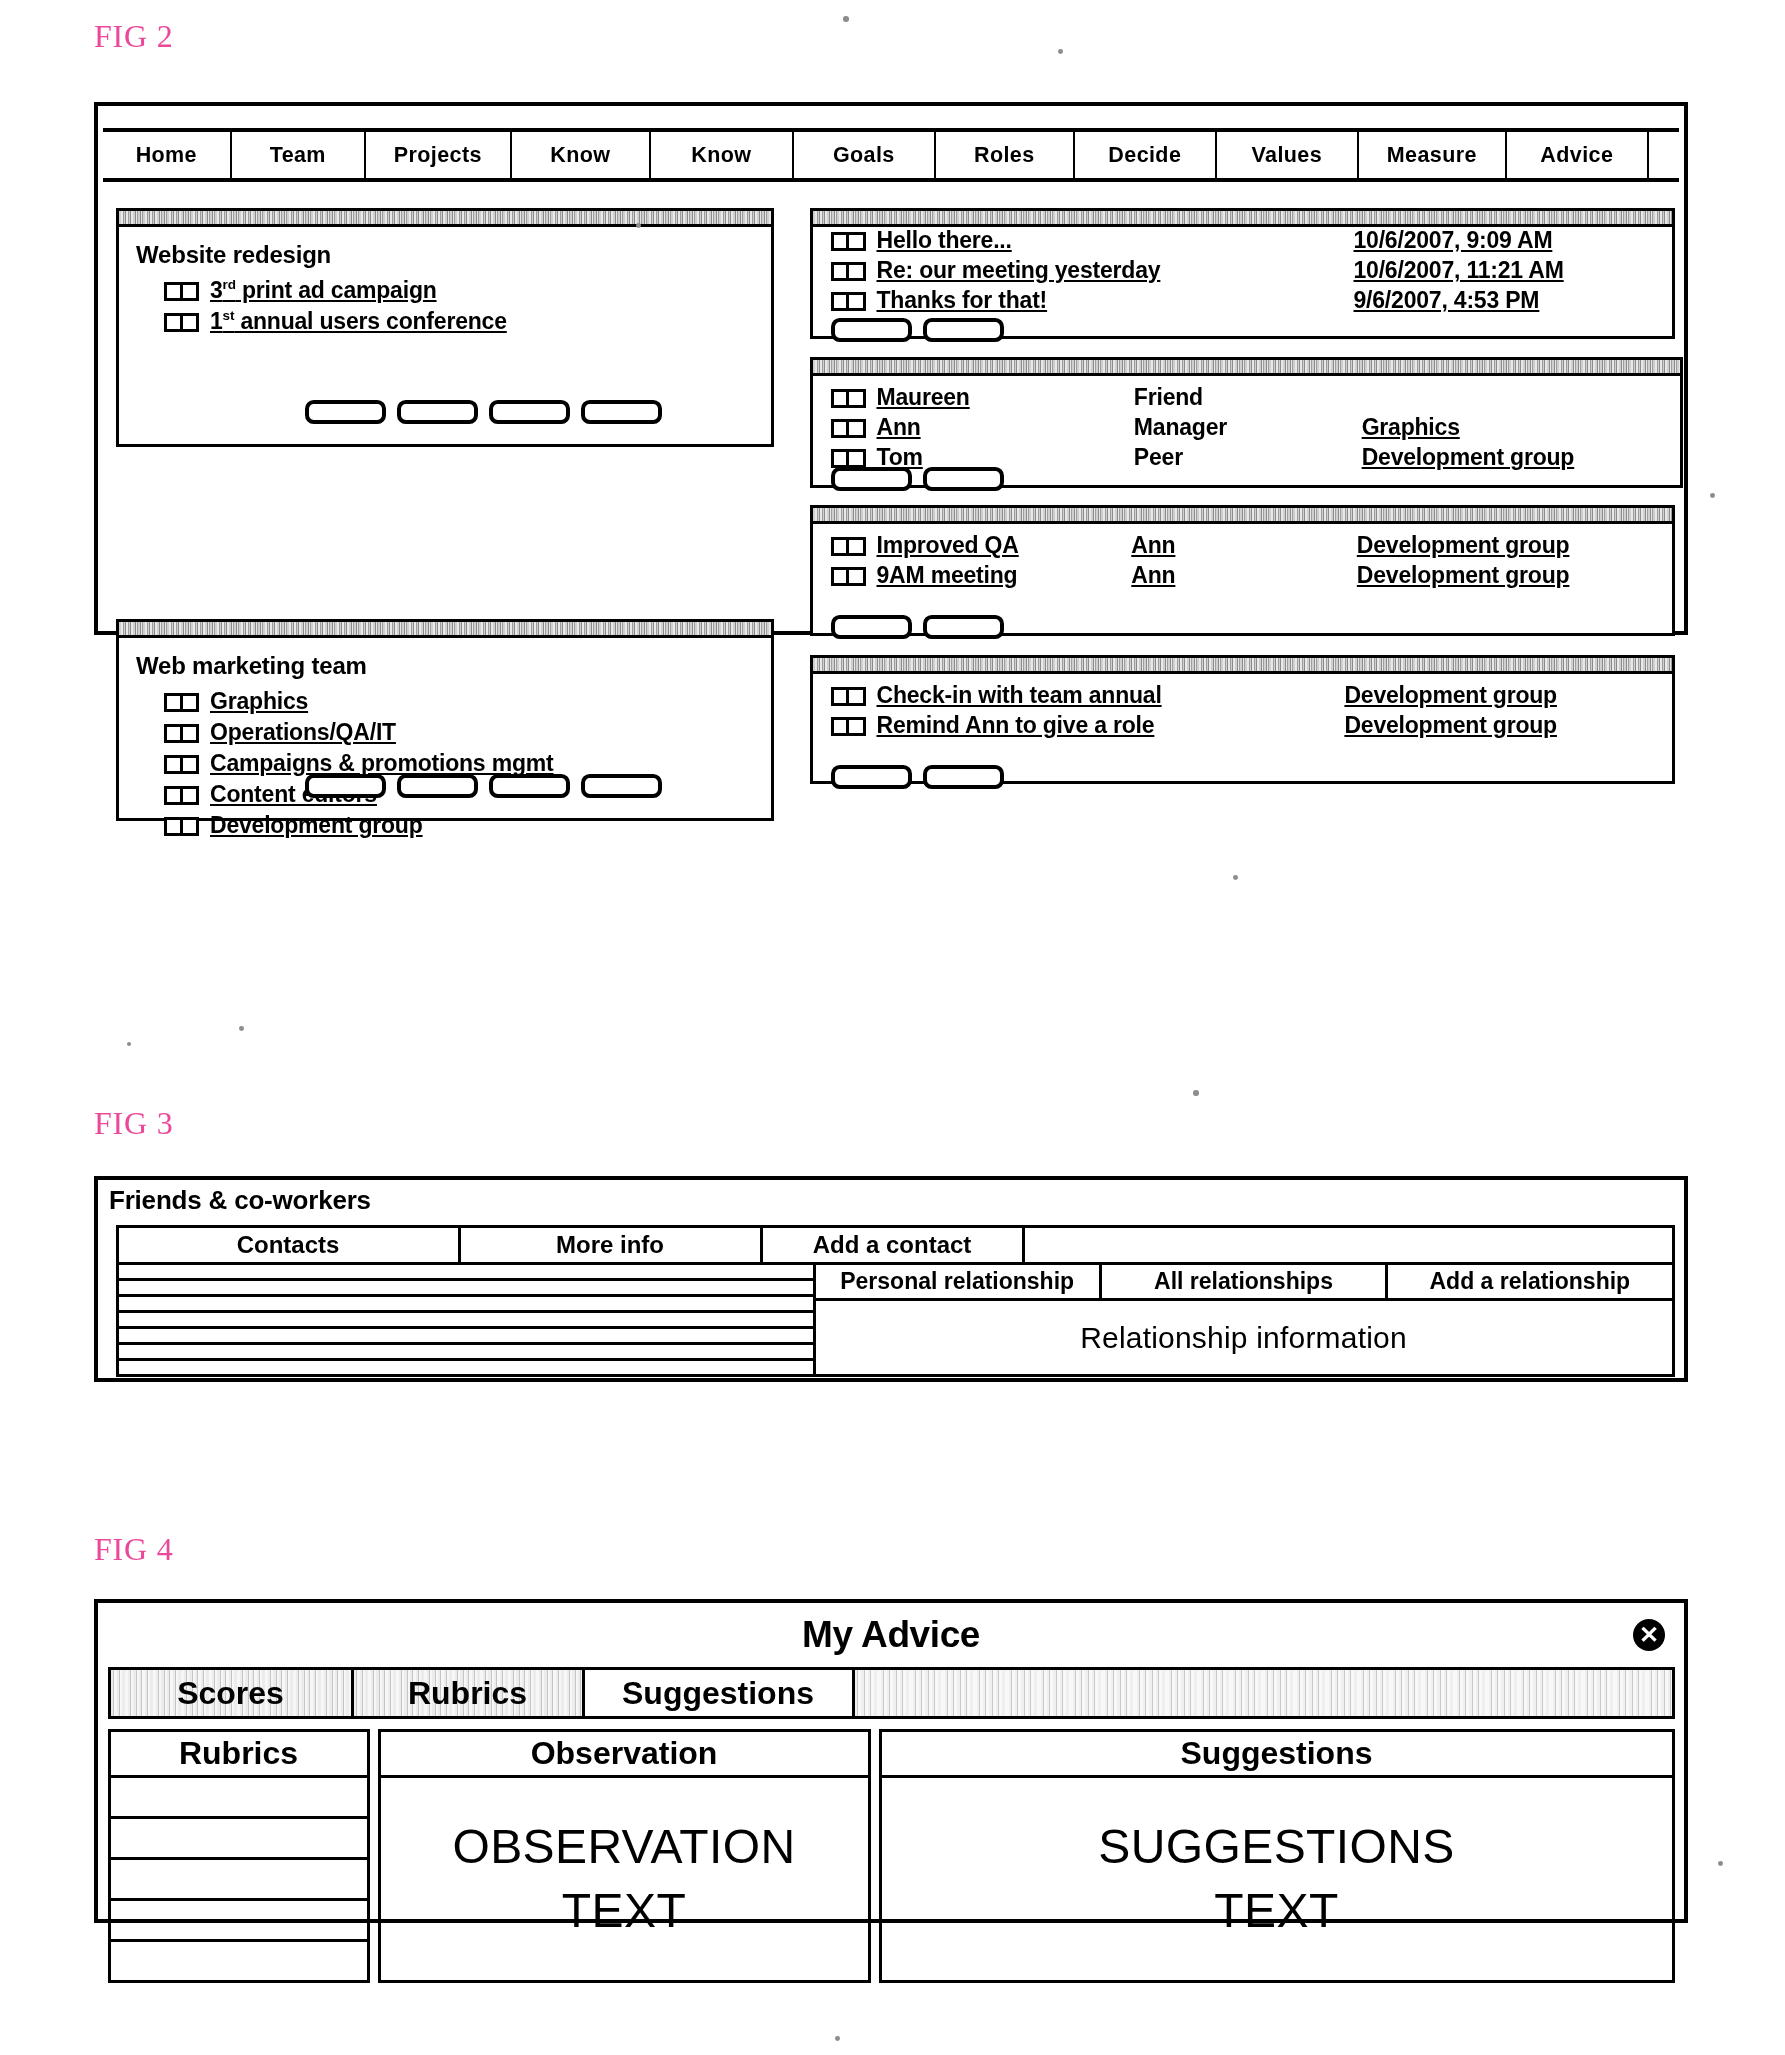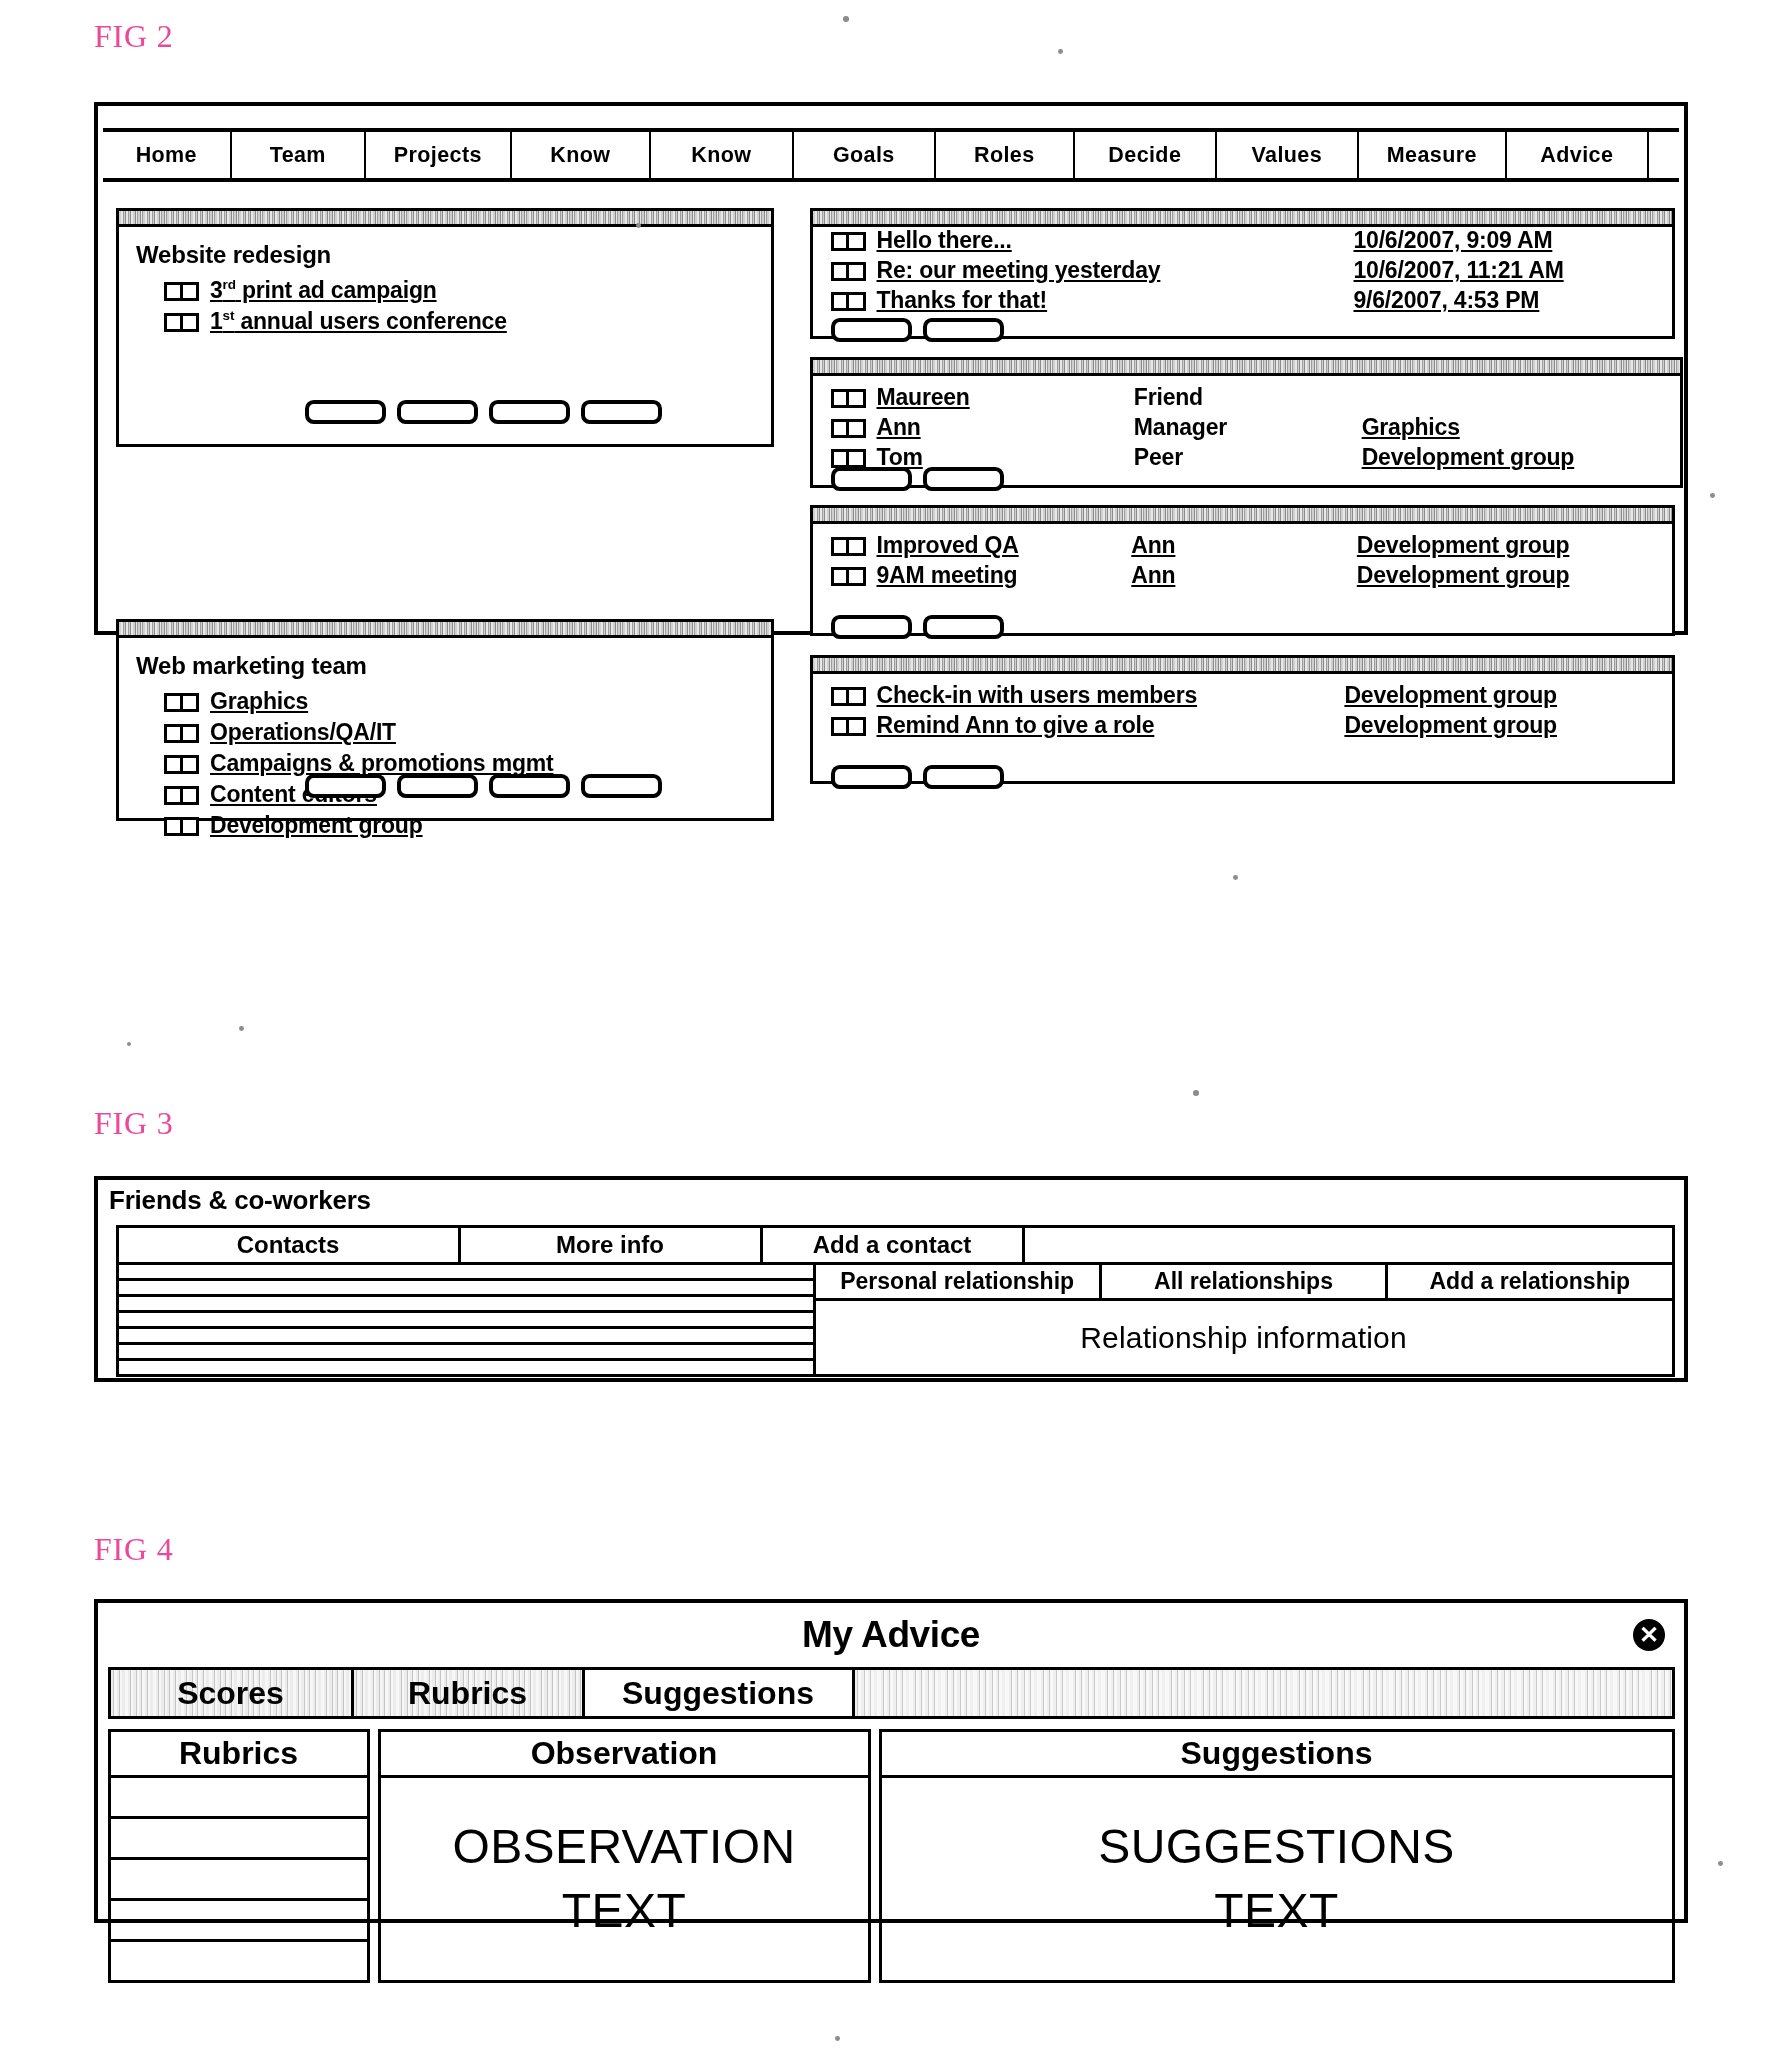--- a/index.html
+++ b/index.html
@@ -491,21 +491,21 @@
         <div class="pillbtn"></div>
       </div>
     </div>
   </div>
 
   <div class="panel" style="left:712px; top:549px; width:865px; height:129px;">
     <div class="panel-titlebar"></div>
     <div class="panel-body" style="padding-top:8px;">
       <div class="rec-row">
         <span class="dblbox"></span>
-        <span class="lnk col-wide">Check-in with users members</span>
+        <span class="lnk col-wide">Check-in with team annual</span>
         <span class="lnk col-c">Development group</span>
       </div>
       <div class="rec-row">
         <span class="dblbox"></span>
         <span class="lnk col-wide">Remind Ann to give a role</span>
         <span class="lnk col-c">Development group</span>
       </div>
       <div class="btnrow" style="left:17.5px; top:91px;">
         <div class="pillbtn"></div>
         <div class="pillbtn"></div>

